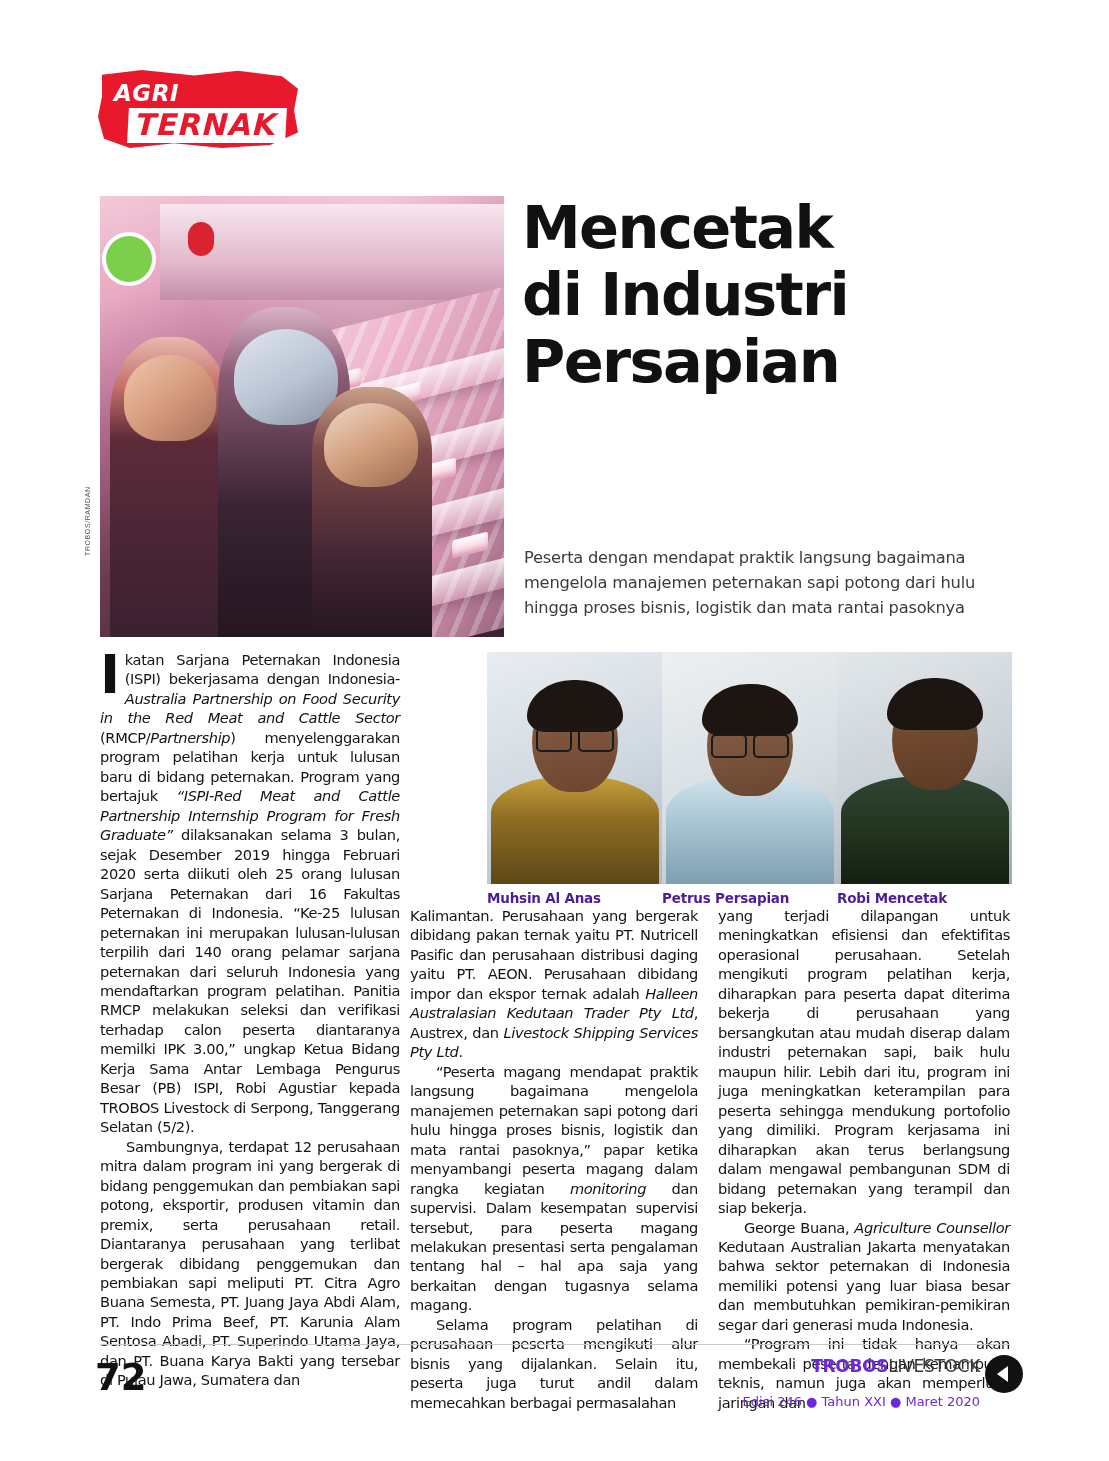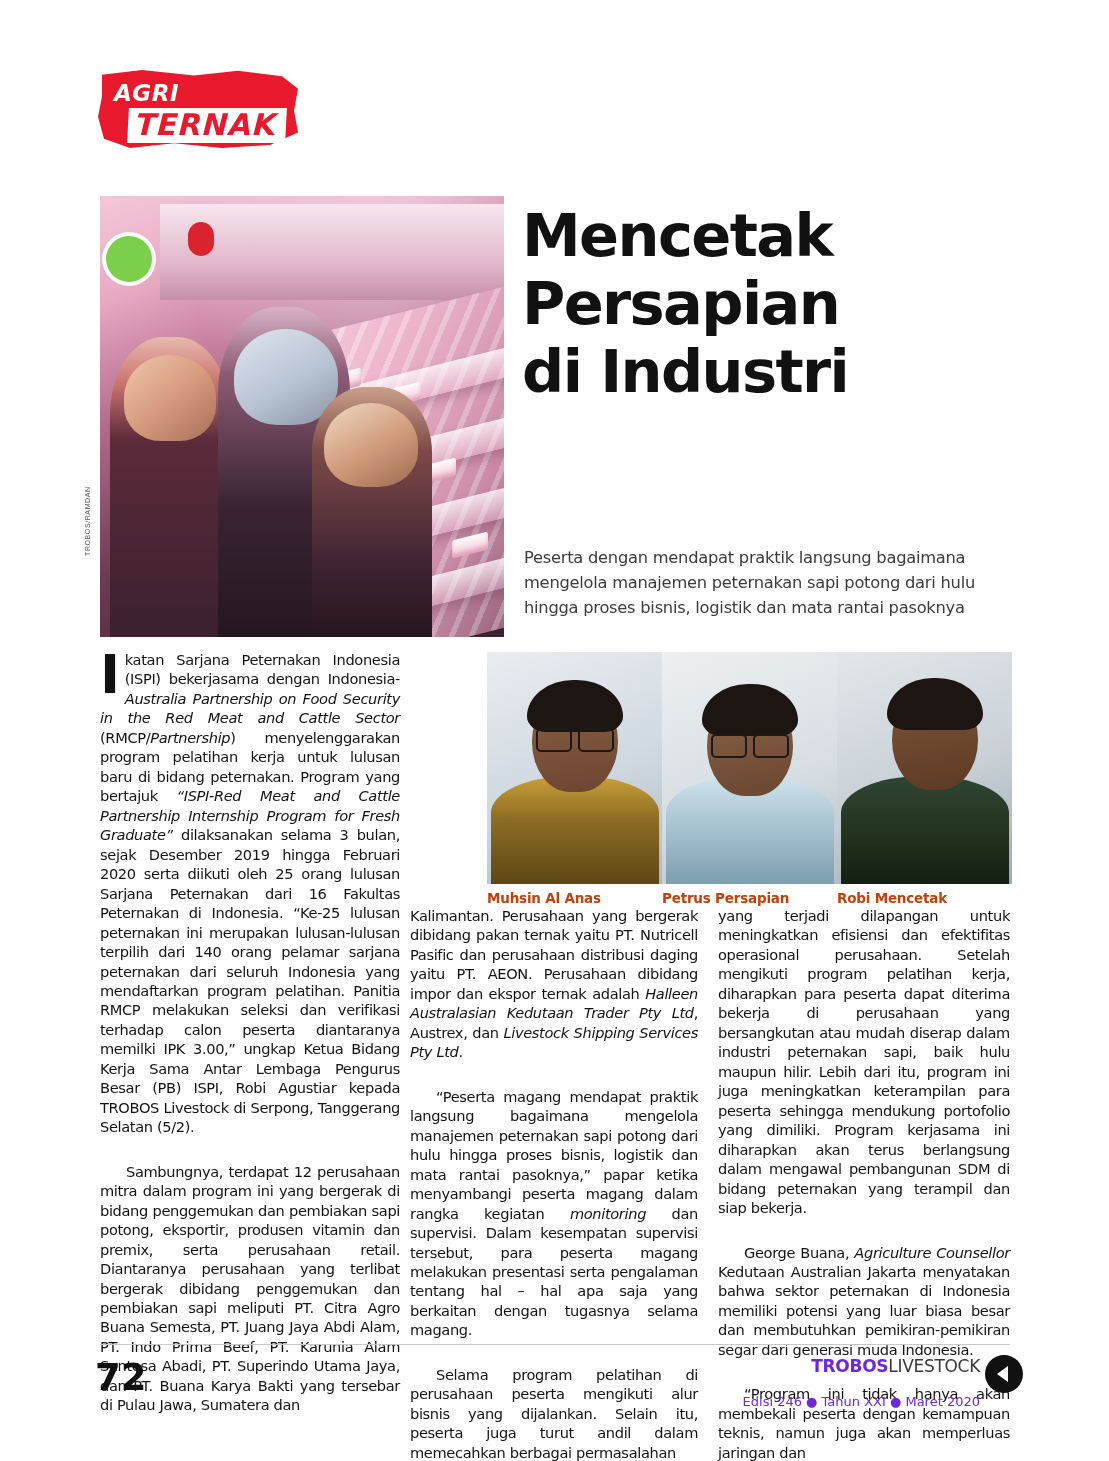--- a/index.html
+++ b/index.html
@@ -182,21 +182,21 @@
     left: 522px;
     top: 198px;
     width: 520px;
     font-family: "DejaVu Sans", sans-serif;
     font-weight: bold;
     font-size: 59px;
     line-height: 1.02;
     letter-spacing: -1.6px;
     color: #111;
   }
-  .headline div { margin-bottom: 7px; margin-top: 8px; }
+  .headline div { margin-bottom: 7px; }
 
   .standfirst {
     position: absolute;
     left: 524px;
     top: 546px;
     width: 490px;
     font-family: "DejaVu Sans", sans-serif;
     font-size: 16.3px;
     line-height: 1.52;
     color: #3b3b3b;
@@ -259,39 +259,39 @@
     border-radius: 5px;
   }
   .pt-glasses::before { left: 0; }
   .pt-glasses::after { right: 0; }
   .pt-name {
     position: absolute;
     top: 890px;
     font-family: "DejaVu Sans", sans-serif;
     font-weight: bold;
     font-size: 13.5px;
-    color: #c2410c;
+    color: #4c1d95;
     letter-spacing: -0.2px;
   }
   .pt-name.na { left: 487px; }
   .pt-name.nb { left: 662px; }
   .pt-name.nc { left: 837px; }
 
   
   .col {
     position: absolute;
     font-family: "DejaVu Sans", sans-serif;
     font-size: 14.6px;
     line-height: 1.335;
     text-align: justify;
     color: #131313;
     letter-spacing: -0.35px;
   }
   .col p { margin: 0; }
-  .col p + p { text-indent: 26px; margin-top: 25px; }
+  .col p + p { text-indent: 26px; }
   .col1 { left: 100px; top: 650px; width: 300px; }
   .col2 { left: 410px; top: 906px; width: 288px; }
   .col3 { left: 718px; top: 906px; width: 292px; }
 
   .dropcap-line { position: relative; padding-left: 0; }
   .dropcap {
     float: left;
     font-family: "DejaVu Sans", sans-serif;
     font-weight: bold;
     font-size: 54px;
@@ -397,22 +397,22 @@
     <div class="p1-scarf"></div>
     <div class="person p2"></div>
     <div class="p2-scarf"></div>
     <div class="person p3"></div>
     <div class="p3-scarf"></div>
   </div>
   <div class="photo-credit">TROBOS/RAMDAN</div>
 
   <div class="headline">
     <div>Mencetak</div>
+    <div>di Industri</div>
     <div>Persapian</div>
-    <div>di Industri</div>
   </div>
 
   <div class="standfirst">Peserta dengan mendapat praktik langsung bagaimana mengelola manajemen peternakan sapi potong dari hulu hingga proses bisnis, logistik dan mata rantai pasoknya</div>
 
   <div class="portrait pa">
     <div class="pt-bg"></div>
     <div class="pt-body"></div>
     <div class="pt-head"></div>
     <div class="pt-hair"></div>
     <div class="pt-glasses"></div>

